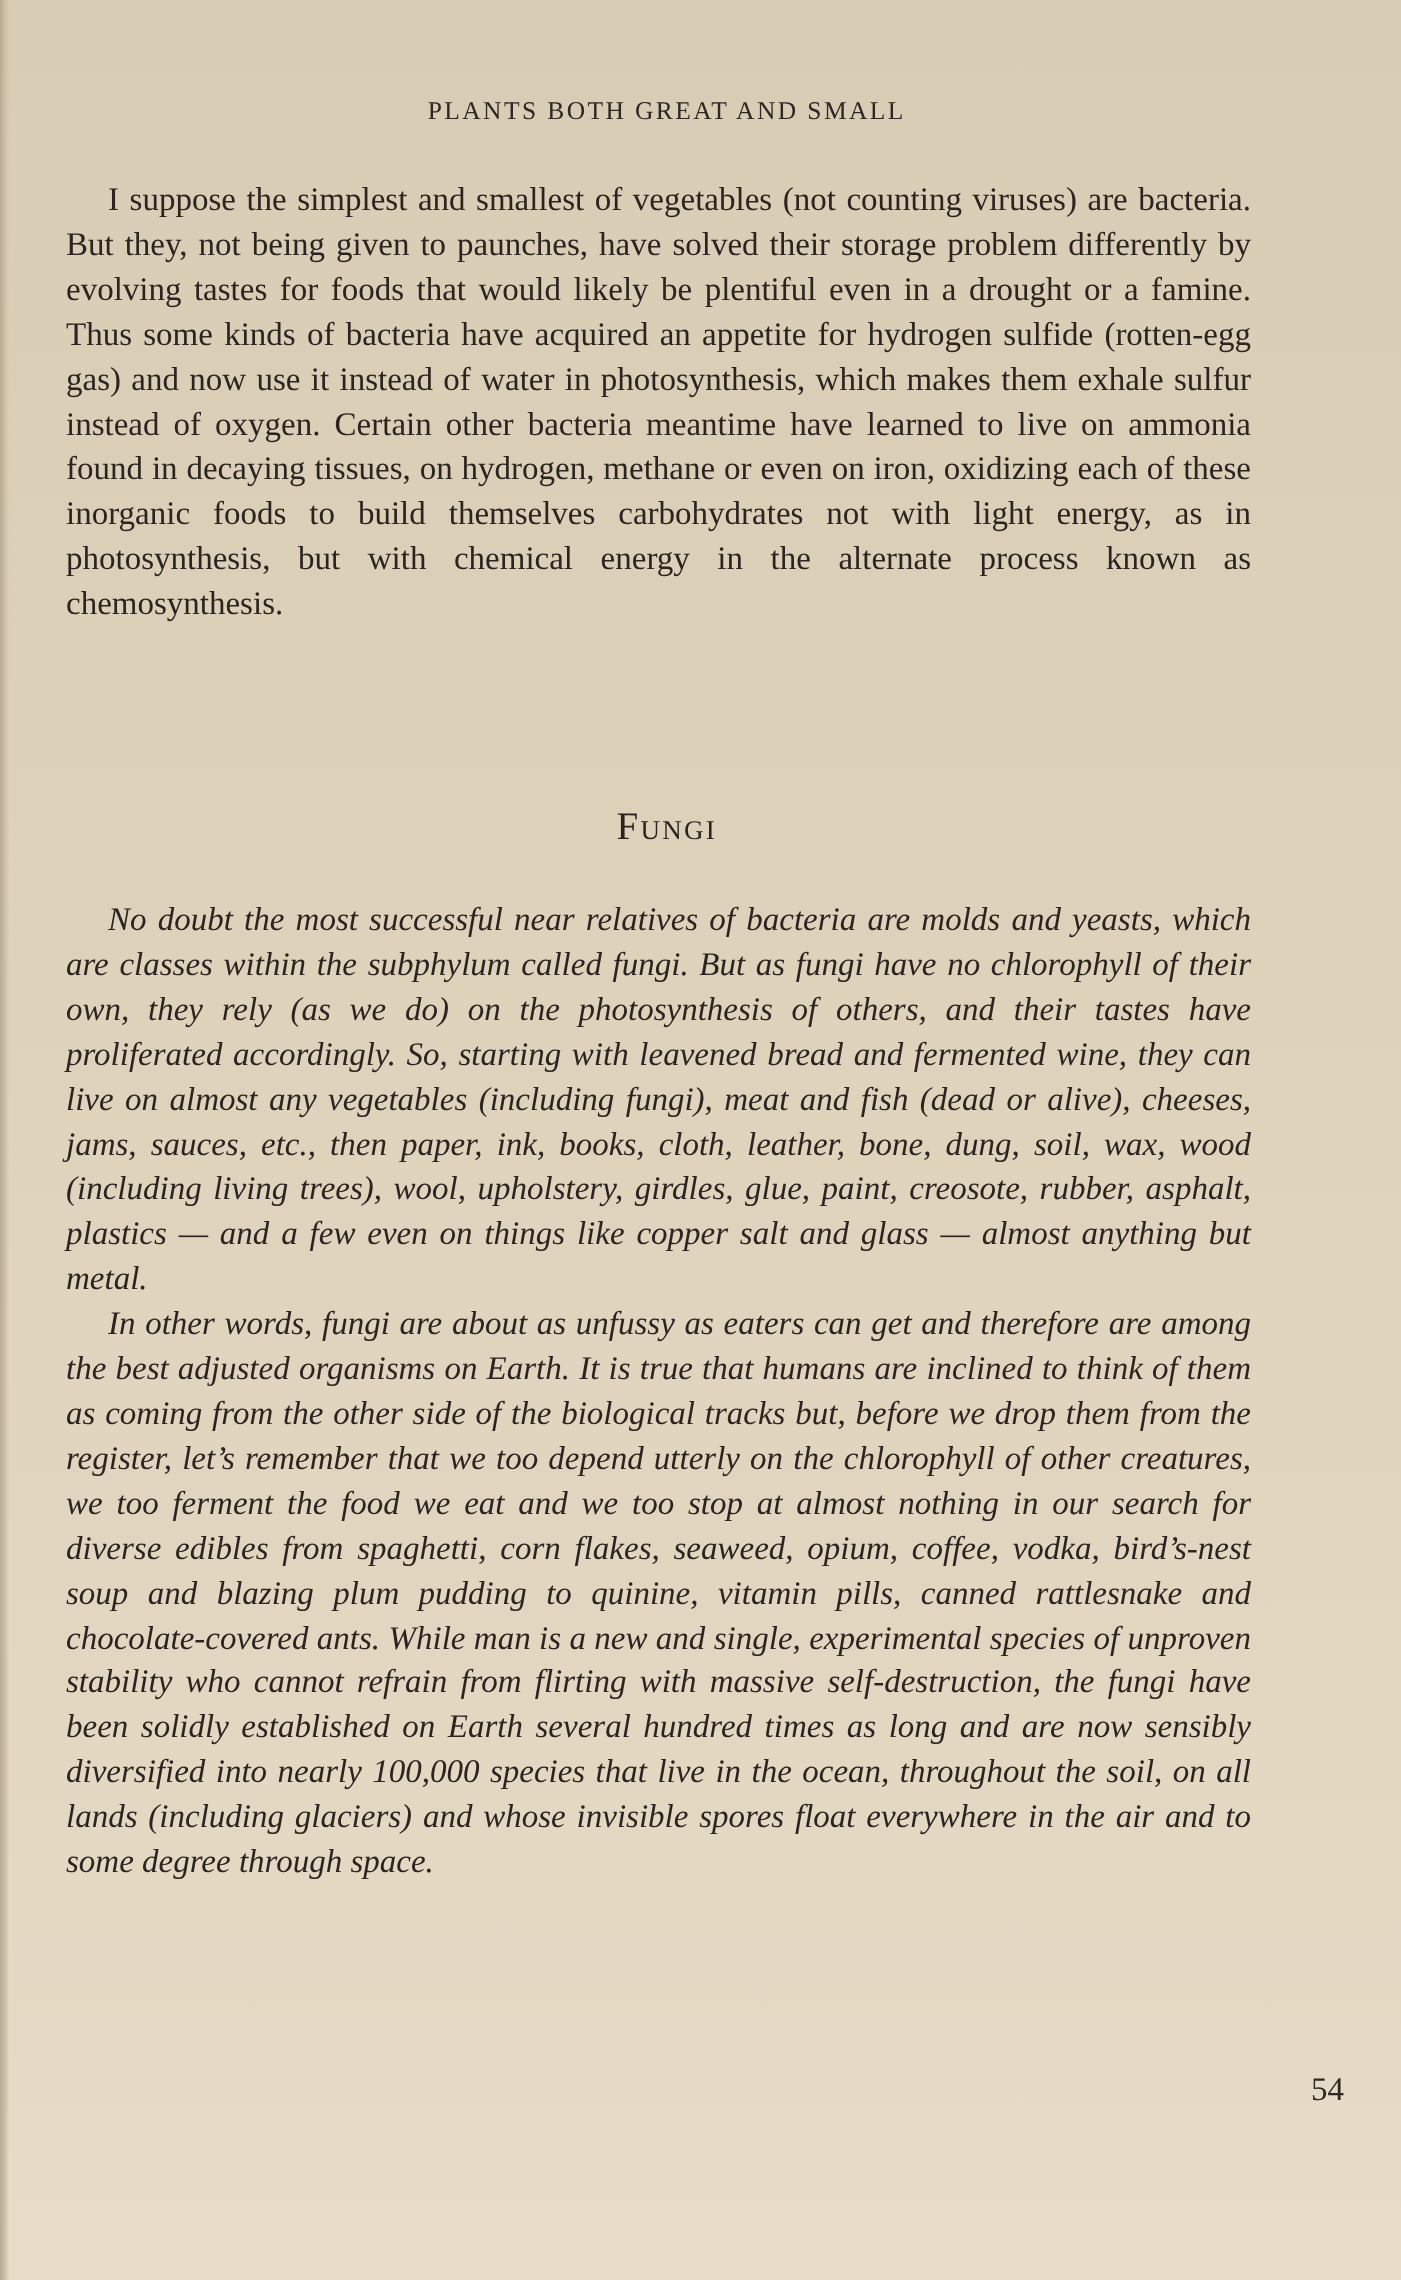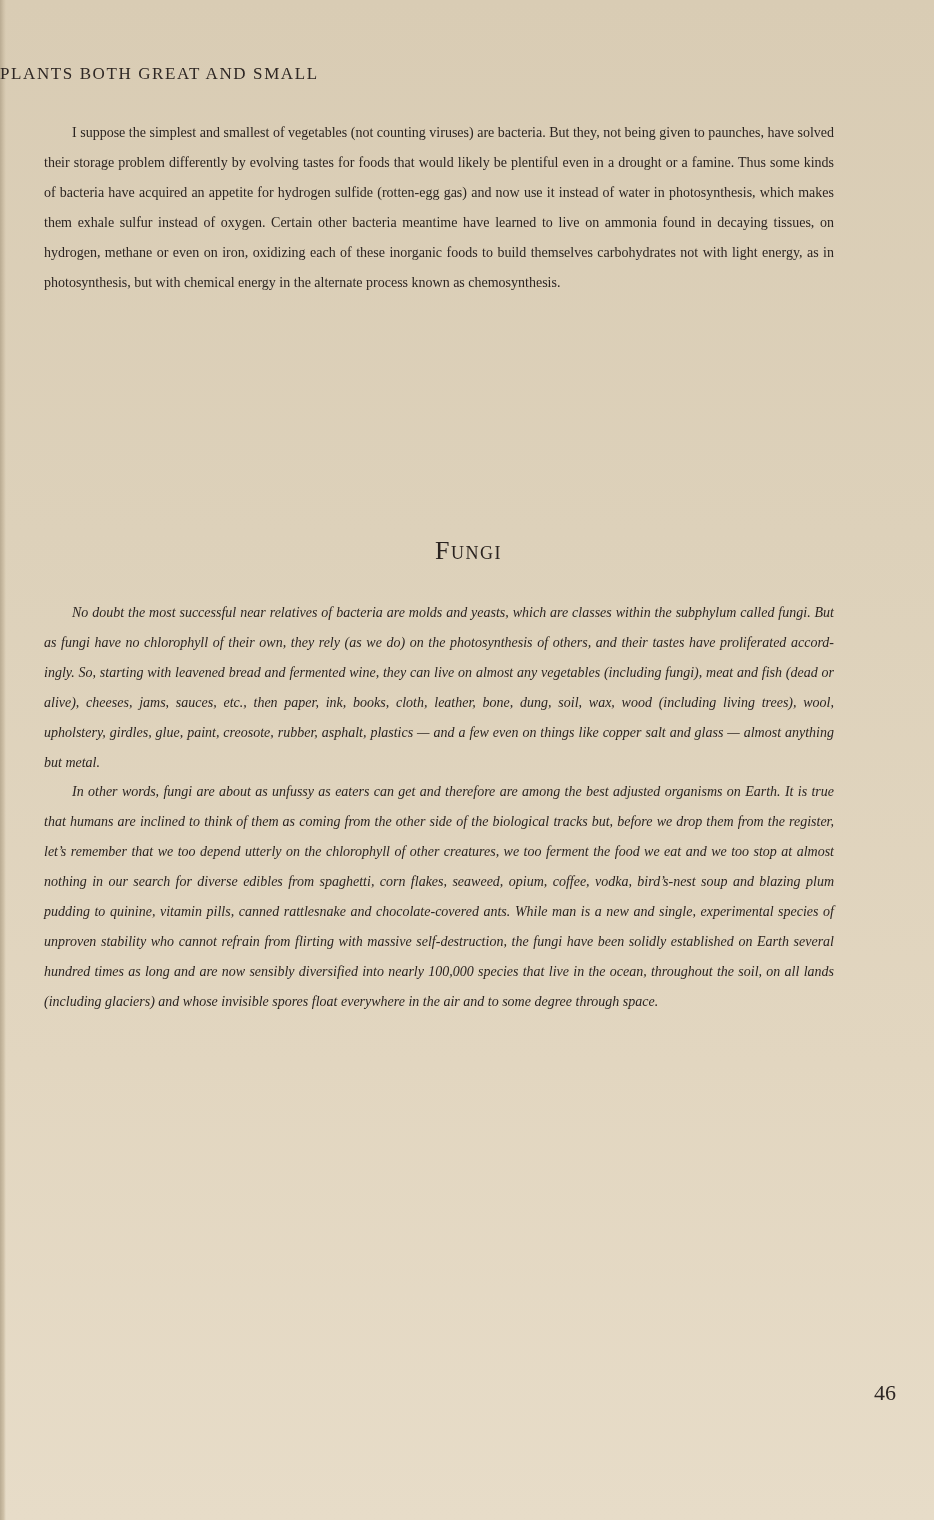--- a/index.html
+++ b/index.html
@@ -19,50 +19,50 @@
       position: absolute;
       left: 0; top: 0; bottom: 0;
       width: 6px;
       background: linear-gradient(90deg, #b9ab92 0%, #cfc1a8 60%, rgba(0,0,0,0) 100%);
     }
     .running-head {
       position: absolute;
       top: 64px;
       left: 0;
       width: 889px;
+      text-align: center;
       font-size: 17px;
       letter-spacing: 1.6px;
       color: #2e2724;
     }
     .text-block {
       position: absolute;
       left: 44px;
       width: 790px;
-      font-size: 14px;
+      font-size: 22px;
       line-height: 29.9px;
       text-align: justify;
       color: #2b2421;
     }
     .text-block p {
       margin: 0;
       text-indent: 28px;
       hyphens: manual;
     }
     .block-1 { top: 118px; }
     .section-title {
       position: absolute;
       top: 536px;
       left: 0;
       width: 889px;
       text-align: center;
       font-size: 26px;
       letter-spacing: 1.5px;
       color: #2a2320;
       font-variant: small-caps;
-      margin-left: 24px;
     }
     .block-2 { top: 598px; font-style: italic; }
     .page-number {
       position: absolute;
       top: 1380px;
       left: 874px;
       font-size: 22px;
       color: #2e2724;
     }
   </style>
@@ -77,13 +77,13 @@
   <p>I suppose the simplest and smallest of vegetables (not counting viruses) are bacteria. But they, not being given to paunches, have solved their storage problem differently by evolving tastes for foods that would likely be plentiful even in a drought or a famine. Thus some kinds of bacteria have acquired an appetite for hydrogen sulfide (rotten-egg gas) and now use it instead of water in photosynthesis, which makes them exhale sulfur instead of oxygen. Certain other bacteria meantime have learned to live on ammonia found in decaying tissues, on hydrogen, methane or even on iron, oxidizing each of these inorganic foods to build themselves carbohydrates not with light en­ergy, as in photosynthesis, but with chemical energy in the alternate process known as chemosynthesis.</p>
 </div>
 
 <div class="section-title">Fungi</div>
 
 <div class="text-block block-2">
   <p>No doubt the most successful near relatives of bacteria are molds and yeasts, which are classes within the subphylum called fungi. But as fungi have no chlorophyll of their own, they rely (as we do) on the photosynthesis of others, and their tastes have proliferated accord­ingly. So, starting with leavened bread and fermented wine, they can live on almost any vegetables (including fungi), meat and fish (dead or alive), cheeses, jams, sauces, etc., then paper, ink, books, cloth, leather, bone, dung, soil, wax, wood (including living trees), wool, upholstery, girdles, glue, paint, creosote, rubber, asphalt, plastics — and a few even on things like copper salt and glass — almost anything but metal.</p>
   <p>In other words, fungi are about as unfussy as eaters can get and therefore are among the best adjusted organisms on Earth. It is true that humans are inclined to think of them as coming from the other side of the biological tracks but, before we drop them from the register, let’s remember that we too depend utterly on the chlorophyll of other creatures, we too ferment the food we eat and we too stop at almost nothing in our search for diverse edibles from spaghetti, corn flakes, seaweed, opium, coffee, vodka, bird’s-nest soup and blazing plum pudding to quinine, vitamin pills, canned rattlesnake and chocolate-covered ants. While man is a new and single, experimental species of unproven stability who cannot refrain from flirting with massive self-destruction, the fungi have been solidly established on Earth several hundred times as long and are now sensibly diversified into nearly 100,000 species that live in the ocean, throughout the soil, on all lands (including glaciers) and whose invisible spores float everywhere in the air and to some degree through space.</p>
 </div>
 
-<div class="page-number">46</div>
+<div class="page-number">54</div>
 
 </body></html>

